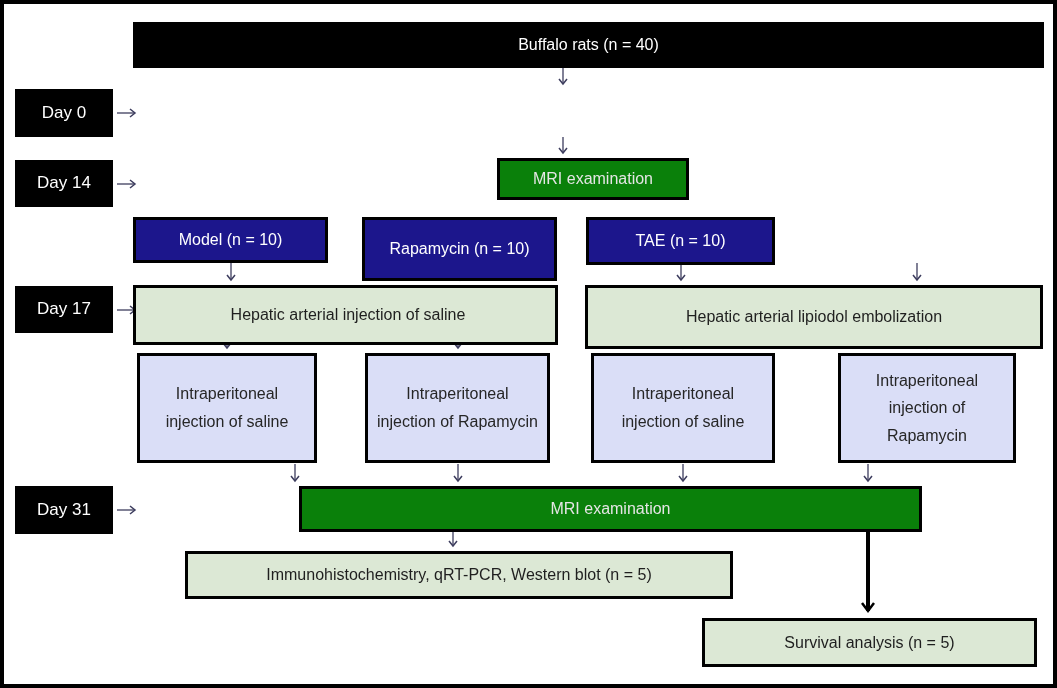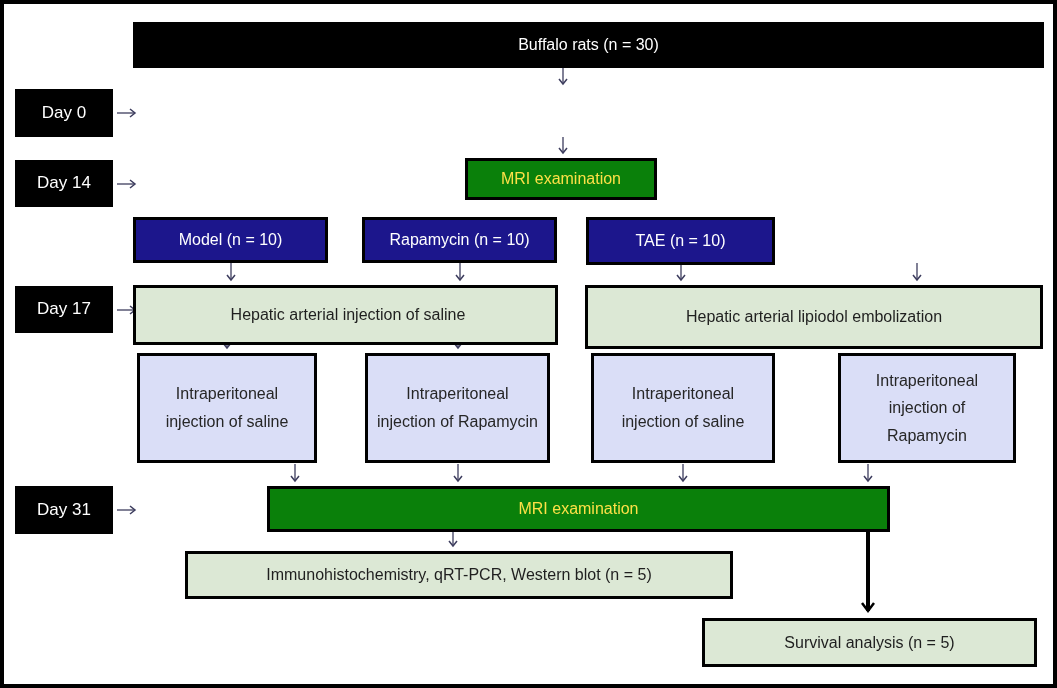--- a/index.html
+++ b/index.html
@@ -13,34 +13,34 @@
   }
   .arrows { position:absolute; left:0; top:0; width:1057px; height:688px; pointer-events:none; }
   .box {
     position:absolute; box-sizing:border-box;
     display:flex; align-items:center; justify-content:center;
     text-align:center; font-size:16px; line-height:1.35; color:#1f1f1f;
     padding:2px 8px;
   }
   .blackbox   { background:#000000; color:#ffffff; border:none; }
   .palegreen  { background:#dce8d5; border:3px solid #000; }
-  .greenbox   { background:#0a800a; border:3px solid #000; color:#fde047; }
+  .greenbox   { background:#0a800a; border:3px solid #000; color:#e5e5e5;margin-left:32px; }
   .navybox    { background:#1c168c; border:3px solid #000; color:#ffffff; }
   .lavbox     { background:#dadef7; border:3px solid #000; color:#262626; line-height:1.72; }
 
   .buffalo  { left:133px; top:22px;  width:911px; height:46px; }
   .day      { left:15px;  width:98px; font-size:17px; }
   .d0  { top:89px;  height:48px; }
   .d14 { top:160px; height:47px; }
   .d17 { top:286px; height:47px; }
   .d31 { top:486px; height:48px; }
   .estab    { left:285px; top:88px;  width:548px; height:49px; }
   .mri1     { left:465px; top:158px; width:192px; height:42px; }
   .gmodel   { left:133px; top:217px; width:195px; height:46px; }
-  .grapa    { left:362px; top:217px; width:195px; height:46px; }
+  .grapa    { left:362px; top:217px; width:195px; height:64px; }
   .gtae     { left:586px; top:217px; width:189px; height:48px; }
   .gtaerap  { left:793px; top:217px; width:250px; height:46px; }
   .hepsal   { left:133px; top:285px; width:425px; height:60px;padding-left:13px; }
   .heplip   { left:585px; top:285px; width:458px; height:64px; }
   .ip1      { left:137px; top:353px; width:180px; height:110px; }
   .ip2      { left:365px; top:353px; width:185px; height:110px; }
   .ip3      { left:591px; top:353px; width:184px; height:110px; }
   .ip4      { left:838px; top:353px; width:178px; height:110px; }
   .mri2     { left:267px; top:486px; width:623px; height:46px; }
   .immuno   { left:185px; top:551px; width:548px; height:48px; }
@@ -82,21 +82,21 @@
       <line x1="295" y1="464" x2="295" y2="481" marker-end="url(#vhead)"></line>
       <line x1="458" y1="464" x2="458" y2="481" marker-end="url(#vhead)"></line>
       <line x1="683" y1="464" x2="683" y2="481" marker-end="url(#vhead)"></line>
       <line x1="868" y1="464" x2="868" y2="481" marker-end="url(#vhead)"></line>
 
       <line x1="453" y1="532" x2="453" y2="546" marker-end="url(#vhead)"></line>
     </g>
     <line x1="868" y1="532" x2="868" y2="611" stroke="#000000" stroke-width="4" marker-end="url(#bhead)"></line>
   </svg>
 
-  <div class="box blackbox buffalo">Buffalo rats (n = 30)</div>
+  <div class="box blackbox buffalo">Buffalo rats (n = 40)</div>
 
   <div class="box blackbox day d0">Day 0</div>
   <div class="box blackbox day d14">Day 14</div>
   <div class="box blackbox day d17">Day 17</div>
   <div class="box blackbox day d31">Day 31</div>
 
 
   <div class="box greenbox mri1">MRI examination</div>
 
   <div class="box navybox gmodel">Model (n = 10)</div>

